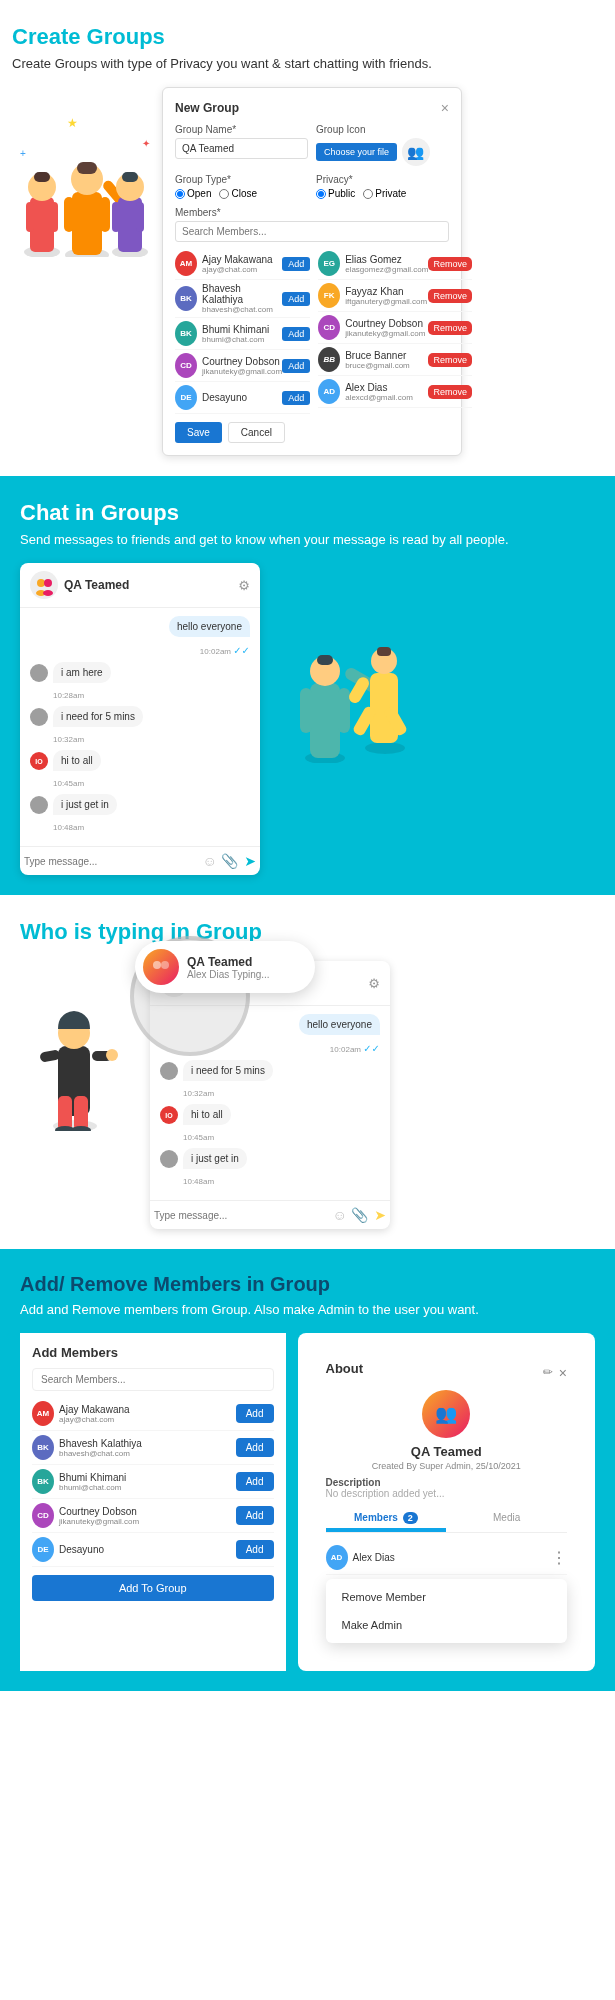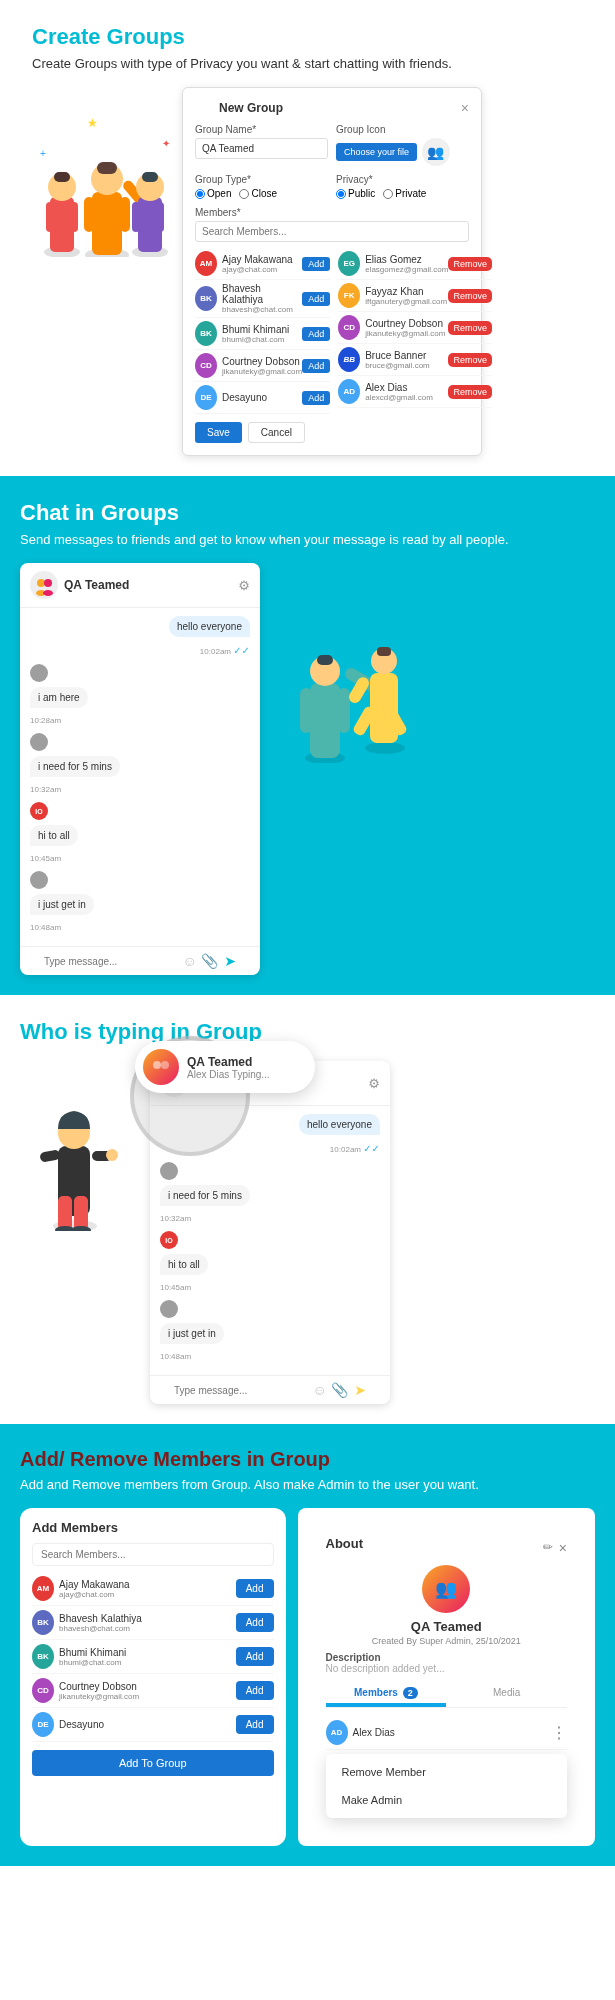--- a/index.html
+++ b/index.html
@@ -1,20 +1,20 @@
 <!DOCTYPE html>
 <html><head>
   <meta charset="utf-8">
   <style>
     * { box-sizing: border-box; margin: 0; padding: 0; }
     body { font-family: 'Segoe UI', Arial, sans-serif; width: 615px; background: #fff; }
 
     
     .section-1 {
-      padding: 24px 20px 20px 32px;
+      padding: 24px 20px 20px 12px;
       background: #fff;
       position: relative;
     }
     .section-title {
       font-size: 22px;
       font-weight: 700;
       color: #00bcd4;
       margin-bottom: 6px;
     }
     .section-desc {
@@ -41,21 +41,20 @@
       width: 300px;
       font-size: 11px;
       box-shadow: 0 2px 8px rgba(0,0,0,0.12);
       position: relative;
     }
     .modal-header {
       display: flex;
       justify-content: space-between;
       align-items: center;
       margin-bottom: 8px;
-      margin-left: 24px;
     }
     .modal-title { font-size: 12px; font-weight: 600; color: #333; }
     .modal-close { color: #999; font-size: 14px; cursor: pointer; }
     .modal-row { display: flex; gap: 8px; margin-bottom: 8px; }
     .modal-col { flex: 1; }
     .modal-label { font-size: 10px; color: #555; margin-bottom: 3px; }
     .modal-input {
       width: 100%;
       border: 1px solid #ddd;
       border-radius: 3px;
@@ -141,33 +140,33 @@
     .msg-bubble-right {
       display: inline-block;
       background: #e3f2fd;
       border-radius: 10px 10px 0 10px;
       padding: 5px 8px;
       font-size: 10px;
       color: #333;
       max-width: 160px;
     }
     .msg-time { font-size: 8px; color: #999; margin-top: 8px; }
-    .msg-left { display: flex; align-items: flex-start; gap: 5px; margin-bottom: 6px; flex-direction: column; }
+    .msg-left { display: flex; align-items: flex-start; gap: 5px; margin-bottom: 6px; }
     .msg-avatar-sm { width: 18px; height: 18px; border-radius: 50%; background: #ccc; flex-shrink: 0; margin-top: 2px; }
     .msg-bubble-left {
       background: #f5f5f5;
       border-radius: 10px 10px 10px 0;
       padding: 5px 8px;
       font-size: 10px;
       color: #333;
     }
     .chat-input-bar {
       display: flex; align-items: center;
       border-top: 1px solid #eee;
-      padding: 6px 24px;
+      padding: 6px 4px;
       gap: 5px;
     }
     .chat-input {
       flex: 1; border: none; outline: none; font-size: 10px; color: #999;
     }
     .chat-icon { color: #bbb; font-size: 14px; cursor: pointer; }
     .illustration-2 {
       width: 160px;
       flex-shrink: 0;
     }
@@ -201,26 +200,26 @@
       font-size: 10px; color: #fff; font-weight: 700; flex-shrink: 0;
     }
     .typing-group-name { font-size: 12px; font-weight: 700; color: #333; }
     .typing-sub { font-size: 10px; color: #888; }
 
     
     .section-4 {
       background: #00bcd4;
       padding: 24px 20px 20px 20px;
     }
-    .section-4 .section-title { color: #7f1d1d; font-size: 20px; }
+    .section-4 .section-title { color: #0c4a6e; font-size: 20px; }
     .section-4 .section-desc { color: #fff; margin-bottom: 16px; }
     .section-4-content { display: flex; gap: 12px; }
     .add-members-box {
       background: #fff;
-      border-radius: 12px;
+      border-radius: 0;
       padding: 12px;
       flex: 1;
       font-size: 11px;
     }
     .box-title { font-size: 13px; font-weight: 600; color: #333; margin-bottom: 8px; }
     .search-input {
       width: 100%; border: 1px solid #eee; border-radius: 4px;
       padding: 5px 8px; font-size: 10px; color: #999; margin-bottom: 6px;
       outline: none;
     }
@@ -473,21 +472,21 @@
         <div class="avatar-sm" style="background:#ab47bc;">CD</div>
         <div class="member-info">
           <div class="member-name">Courtney Dobson</div>
           <div class="member-email">jikanuteky@gmail.com</div>
         </div>
       </div>
       <button class="btn-remove">Remove</button>
     </div>
     <div class="member-item">
       <div class="member-left">
-        <div class="avatar-sm" style="background:#1d4ed8;font-style:italic;">BB</div>
+        <div class="avatar-sm" style="background:#404040;font-style:italic;">BB</div>
         <div class="member-info">
           <div class="member-name">Bruce Banner</div>
           <div class="member-email">bruce@gmail.com</div>
         </div>
       </div>
       <button class="btn-remove">Remove</button>
     </div>
     <div class="member-item">
       <div class="member-left">
         <div class="avatar-sm" style="background:#42a5f5;">AD</div>

